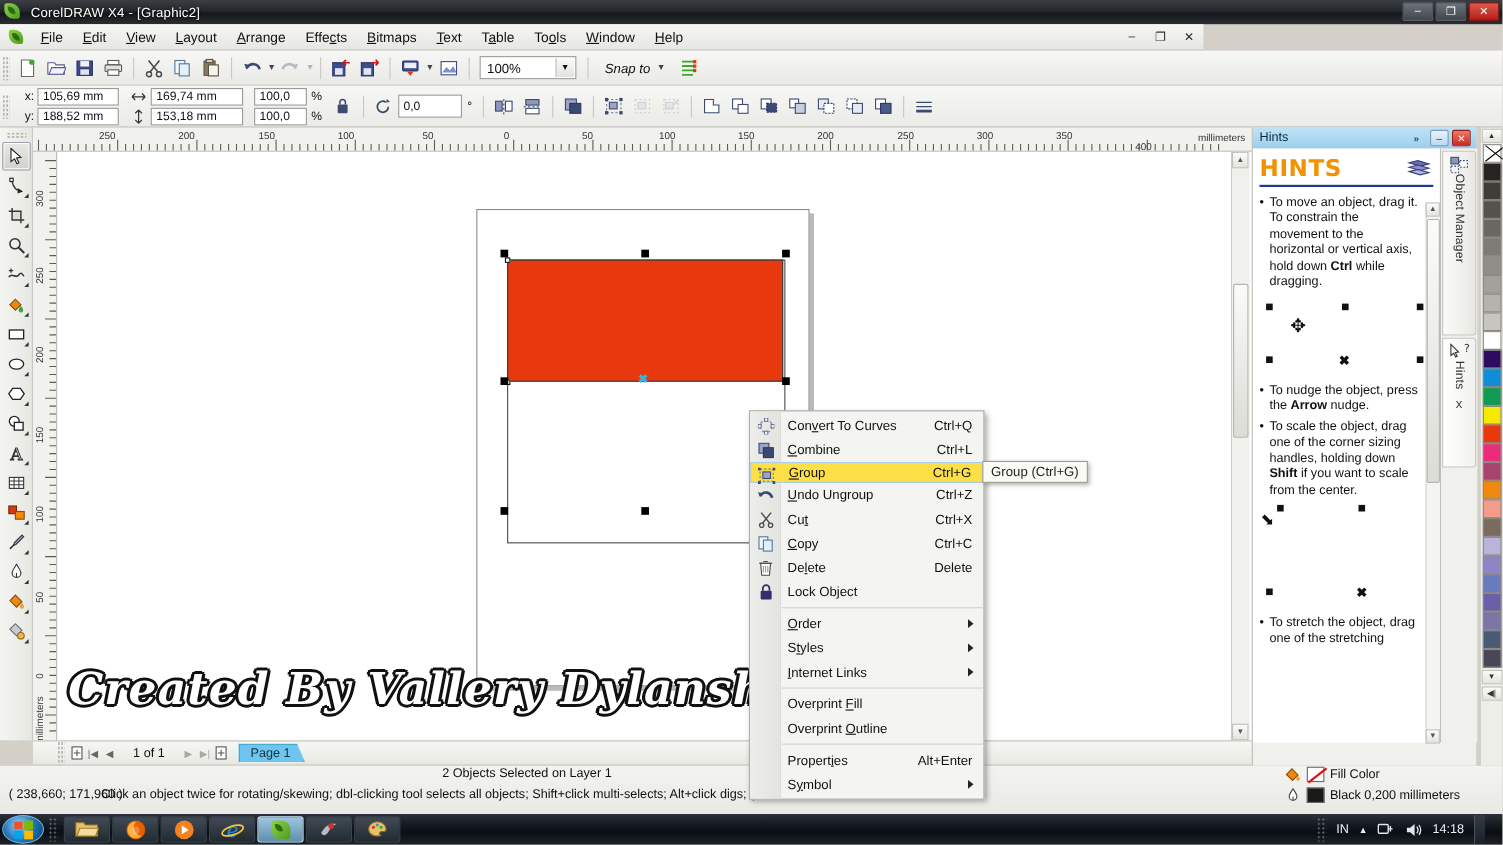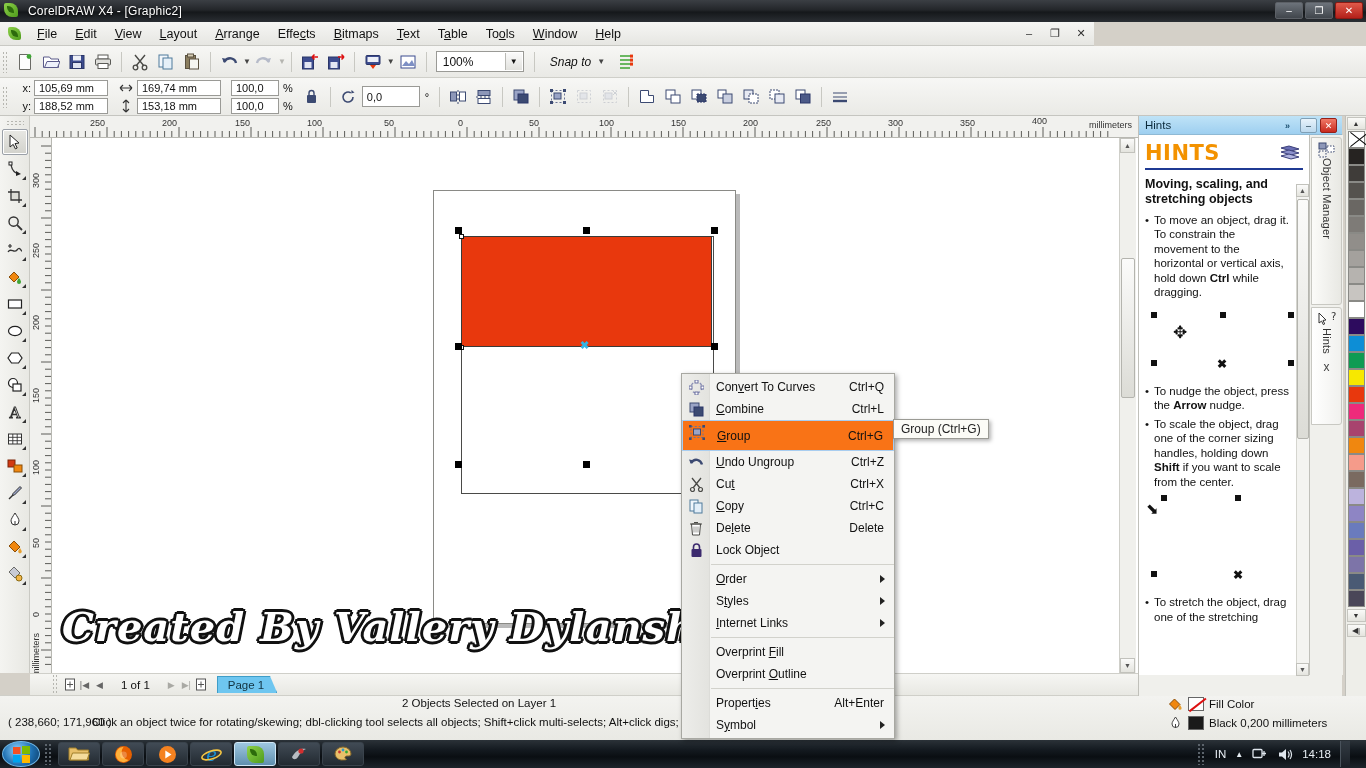--- a/index.html
+++ b/index.html
@@ -261,21 +261,21 @@
     position:absolute; left:681px; top:373px; width:214px;
     background:#f4f4f2; border:1px solid #a8a8a2; box-shadow:2px 2px 5px rgba(0,0,0,.35);
     z-index:60; padding:2px 0;
   }
   .ctx-gutter { position:absolute; left:0; top:0; width:28px; height:100%;
                 background:linear-gradient(90deg,#ededea,#e3e3df); border-right:1px solid #dcdcd8;}
   .ctx-row {
     position:relative; height:22px; display:flex; align-items:center;
     padding-left:34px; font-size:12px; color:#111; z-index:2;
   }
-  .ctx-row.hl { background:#f97316; border:1px solid #a8cdf0; height:31px;}
+  .ctx-row.hl { background:#fde047; border:1px solid #a8cdf0; height:19px;}
   .ctx-ico { position:absolute; left:4px; top:2px; width:20px; height:18px;
              display:flex; align-items:center; justify-content:center; font-size:13px;}
   .ctx-key { position:absolute; right:10px; font-size:12px; color:#111;}
   .ctx-arr { position:absolute; right:9px; width:0;height:0;
     border-top:4px solid transparent;border-bottom:4px solid transparent;border-left:5px solid #222;}
   .ctx-sepline { height:1px; background:#d2d2cc; margin:3px 0 3px 29px; }
   .tooltip {
     position:absolute; left:893px; top:419px; background:#fbfbf6;
     border:1px solid #9a9a94; box-shadow:2px 2px 4px rgba(0,0,0,.3);
     font-size:12px; color:#222; padding:2px 7px; z-index:70;
@@ -753,21 +753,21 @@
     <span class="rl-num" style="left:277px;top:2px;">100</span>
     <span class="rl-num" style="left:354px;top:2px;">50</span>
     <span class="rl-num" style="left:428px;top:2px;">0</span>
     <span class="rl-num" style="left:499px;top:2px;">50</span>
     <span class="rl-num" style="left:569px;top:2px;">100</span>
     <span class="rl-num" style="left:641px;top:2px;">150</span>
     <span class="rl-num" style="left:713px;top:2px;">200</span>
     <span class="rl-num" style="left:786px;top:2px;">250</span>
     <span class="rl-num" style="left:858px;top:2px;">300</span>
     <span class="rl-num" style="left:930px;top:2px;">350</span>
-    <span class="rl-num" style="left:1002px;top:0;">400</span>
+    <span class="rl-num" style="left:1002px;top:12px;">400</span>
     <span class="rl-unit" style="right:6px;top:4px;">millimeters</span>
     <svg width="1108" height="22" style="position:absolute;left:0;top:0;">
       <g stroke="#5c5c58" stroke-width="1">
         
       </g>
       <g id="hticks" stroke="#5c5c58">
           <line x1="5.0" y1="11" x2="5.0" y2="21" stroke-width="1"></line>
           <line x1="12.2" y1="15" x2="12.2" y2="21" stroke-width="1"></line>
           <line x1="19.4" y1="15" x2="19.4" y2="21" stroke-width="1"></line>
           <line x1="26.6" y1="15" x2="26.6" y2="21" stroke-width="1"></line>
@@ -1134,21 +1134,20 @@
           <svg width="22" height="19" viewBox="0 0 22 19">
               <path d="M2 4l8-2 10 3-8 2z" fill="#6a6fb5" stroke="#3b3f7a"></path>
               <path d="M2 8l8-2 10 3-8 2z" fill="#8c91cc" stroke="#3b3f7a"></path>
               <path d="M2 12l8-2 10 3-8 2z" fill="#b0b4e0" stroke="#3b3f7a"></path>
             </svg>
         </span>
       </div>
       <div class="hints-rule"></div>
 
       <div class="hints-content">
-        <h3>Moving, scaling, and stretching objects</h3>
 
         <div class="hint-li">
           <span class="bullet">•</span>
           <span><span>To move an object, drag it. To constrain the movement to the horizontal or vertical axis, hold down </span><b>Ctrl</b><span> while dragging.</span></span>
         </div>
 
         <div class="hint-fig">
           <span class="hf-sq" style="left:6px;top:8px;"></span>
           <span class="hf-sq" style="left:75px;top:8px;"></span>
           <span class="hf-sq" style="left:143px;top:8px;"></span>

